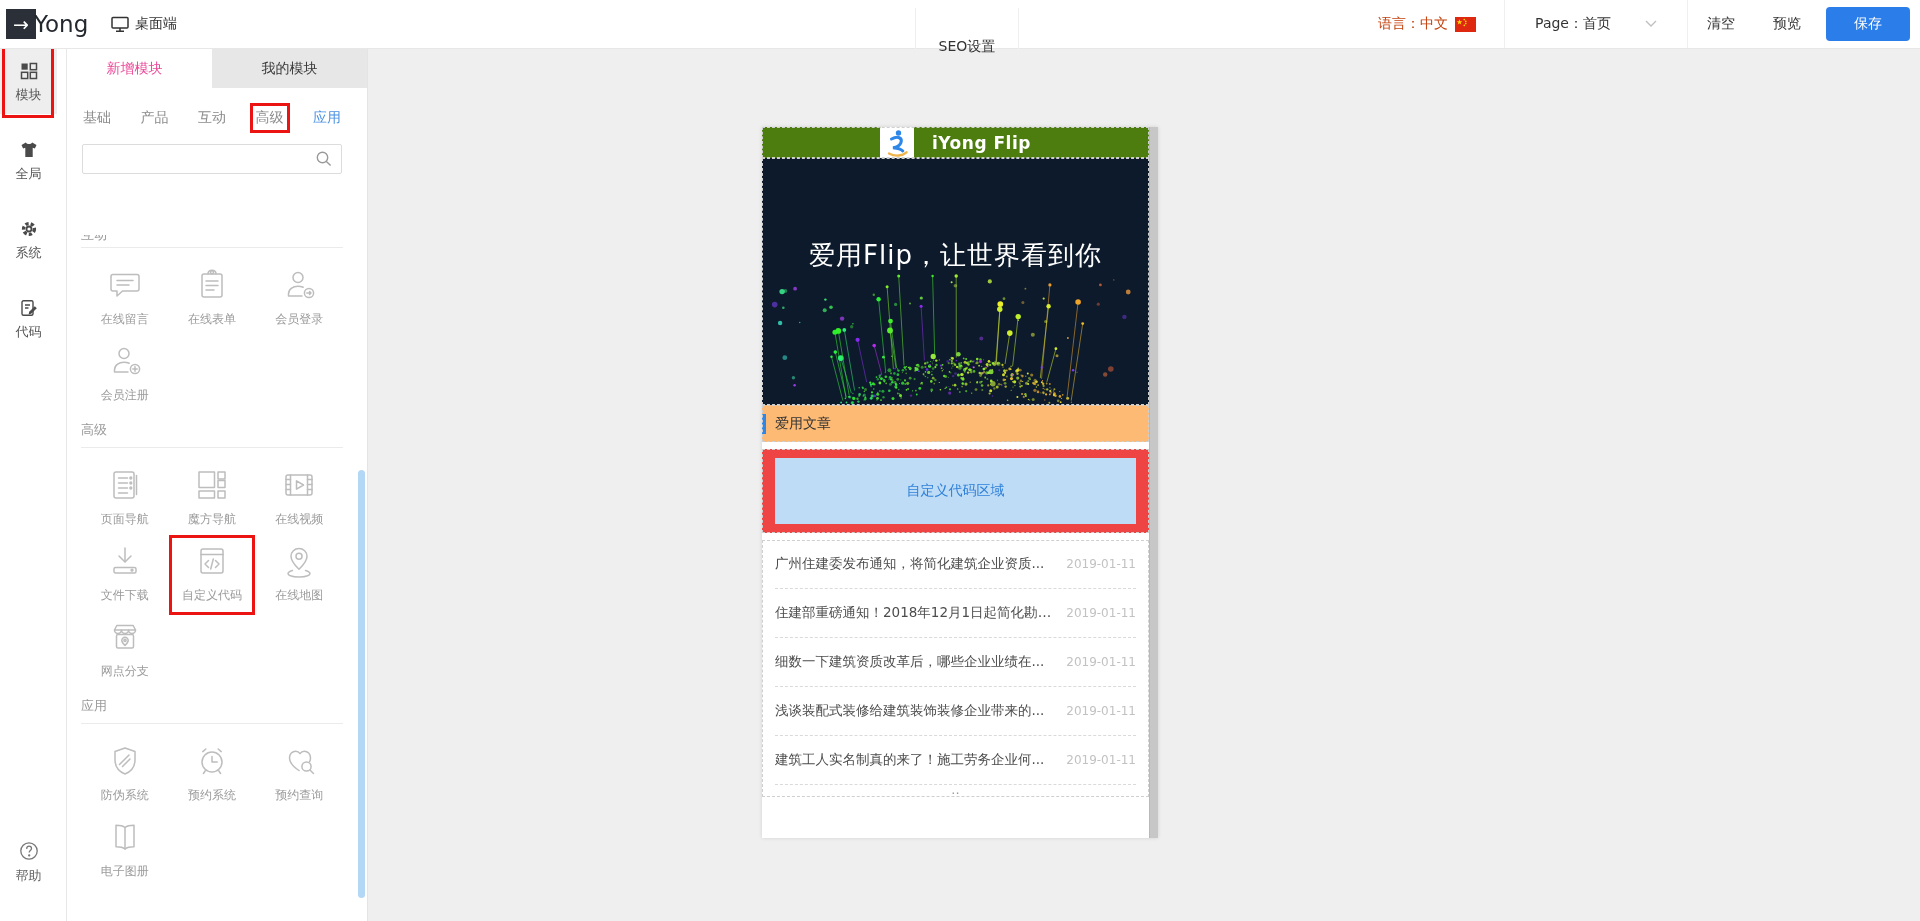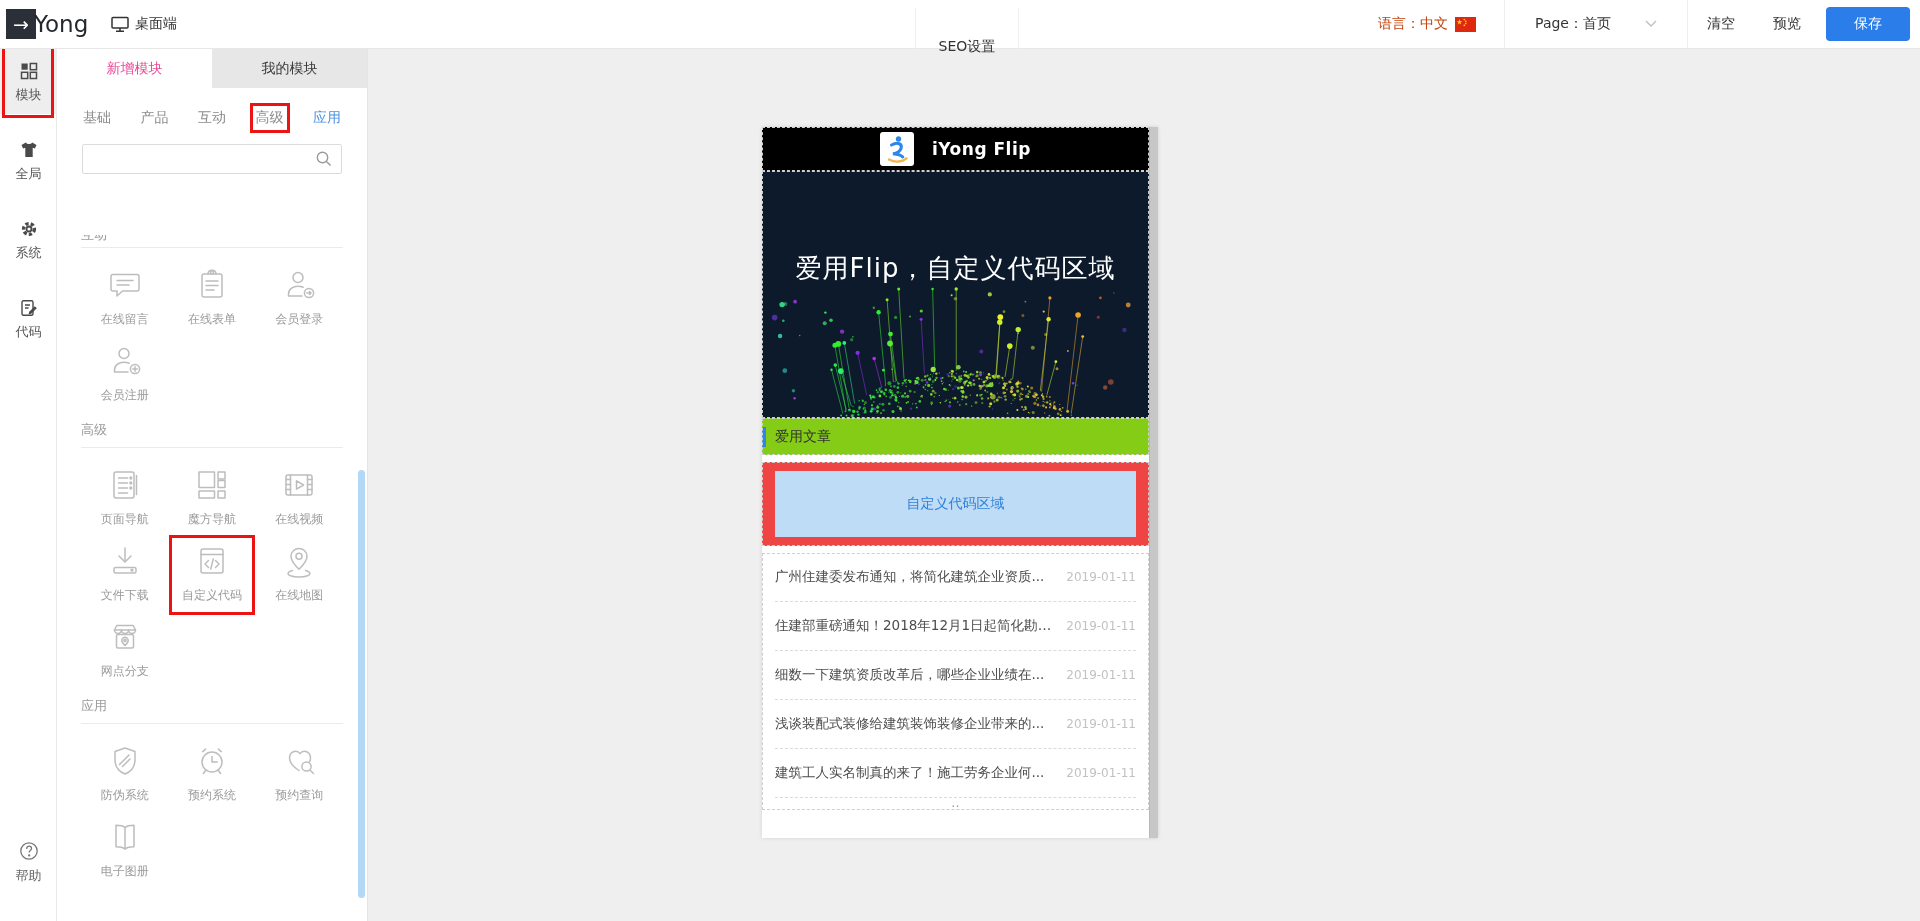--- a/index.html
+++ b/index.html
@@ -20,21 +20,21 @@
     border-left:1px solid #efefef; border-right:1px solid #efefef; cursor:pointer; }
   .topbar-right { position:absolute; right:0; top:0; height:48px; display:flex; align-items:center; }
   .lang { display:flex; align-items:center; gap:7px; font-size:14px; color:#c2410c; padding:0 28px; cursor:pointer; }
   .vdiv { width:1px; height:48px; background:#efefef; }
   .page-select { display:flex; align-items:center; gap:34px; font-size:14px; color:#333; padding:0 30px; cursor:pointer; }
   .txt-btn { font-size:14px; color:#333; padding:0 19px; cursor:pointer; }
   .save-btn { background:#2b7de9; color:#fff; font-size:14px; padding:8px 28px; border-radius:4px;
     margin:0 10px 0 6px; cursor:pointer; }
 
   
-  .sidebar { position:absolute; left:0; top:49px; width:57px; height:872px; background:#fff;
+  .sidebar { position:absolute; left:0; top:49px; width:67px; height:872px; background:#fff;
     border-right:1px solid #e8e8e8; z-index:20; }
   .side-item { width:57px; padding:12px 0 10px; display:flex; flex-direction:column; align-items:center;
     gap:5px; font-size:13px; color:#555; cursor:pointer; margin-bottom:14px; position:relative; }
   .side-item.active { background:#eeeeee; }
   .side-item.annotated::after { content:''; position:absolute; left:2px; right:3px; top:-4px; bottom:-4px;
     border:3px solid #ec1313; pointer-events:none; }
   .side-item .icn { width:20px; height:20px; display:block; }
   .side-help { position:absolute; bottom:36px; left:0; width:57px; display:flex; flex-direction:column;
     align-items:center; gap:5px; font-size:13px; color:#666; cursor:pointer; }
   .side-help .icn { width:22px; height:22px; }
@@ -72,28 +72,28 @@
     background:#b3d8f6; border-radius:4px; }
 
   
   .canvas { position:absolute; left:368px; top:49px; right:0; bottom:0; background:#efeff0; }
   .phone { position:absolute; left:394px; top:78px; width:396px; height:711px; background:#fff;
     box-shadow:0 0 4px rgba(0,0,0,.12); overflow:hidden; }
   .phone-inner { position:absolute; left:0; top:0; width:387px; height:711px; overflow:hidden; background:#fff; }
   .phone-scrollbar { position:absolute; right:0; top:0; width:9px; height:711px; background:#c7c7c7;
     border-left:1px solid #b9b9b9; }
   .pmodule { outline:1px dashed #cfcfcf; outline-offset:-1px; cursor:pointer; }
-  .phone-header { height:44px; background:#000000; display:flex; align-items:center; justify-content:center; gap:18px; }
+  .phone-header { height:31px; background:#4d7c0f; display:flex; align-items:center; justify-content:center; gap:18px; }
   .phone-logo { width:34px; height:34px; }
   .phone-title { color:#fff; font-size:17px; font-weight:bold; letter-spacing:.5px; }
   .phone-hero { position:relative; height:247px; background:#0c1a2b; overflow:hidden; }
   .phone-hero svg { position:absolute; inset:0; }
   .hero-title { position:absolute; left:0; right:0; top:80px; text-align:center; color:#fff;
     font-size:26px; letter-spacing:1px; white-space:nowrap; }
-  .article-bar { height:37px; display:flex; align-items:center; background:#84cc16; margin-top:0; }
+  .article-bar { height:37px; display:flex; align-items:center; background:#fdba74; margin-top:0; }
   .article-bar .bluebar { width:4px; height:20px; background:#2e87e8; margin-right:9px; }
   .article-bar .bar-title { font-size:14px; color:#333; }
   .code-module { margin-top:7px; padding:9px 13px; background:#ef4444;text-align:right; }
   .code-box { height:66px; background:#bedcf6; display:flex; align-items:center; justify-content:center; }
   .code-box span { color:#2f80d9; font-size:14px; }
   .articles { margin-top:7px; background:#fff; padding:0 13px; }
   .article-row { height:49px; display:flex; align-items:center; border-bottom:1px dashed #dadada; }
   .article-row .a-title { flex:1; font-size:13.5px; color:#4c4c4c; white-space:nowrap; overflow:hidden;
     text-overflow:ellipsis; }
   .article-row .a-date { font-size:12px; color:#c2c2c2; margin-left:10px; white-space:nowrap; }
@@ -936,21 +936,21 @@
             <circle cx="217.7" cy="215.0" r="1.2" fill="hsl(77,80%,58%)" opacity="0.88"></circle>
             <circle cx="21.3" cy="149.7" r="1.3" fill="hsl(145,80%,58%)" opacity="0.70"></circle>
             <circle cx="193.5" cy="215.6" r="1.4" fill="hsl(262,80%,58%)" opacity="0.42"></circle>
             <circle cx="336.3" cy="146.2" r="1.6" fill="hsl(15,80%,58%)" opacity="0.43"></circle>
             <circle cx="129.8" cy="198.2" r="0.8" fill="hsl(112,80%,58%)" opacity="0.74"></circle>
             <circle cx="362.4" cy="158.9" r="2.2" fill="hsl(262,80%,58%)" opacity="0.46"></circle>
             <circle cx="69.0" cy="149.3" r="1.8" fill="hsl(130,80%,58%)" opacity="0.80"></circle>
             <circle cx="133.6" cy="146.4" r="1.6" fill="hsl(126,80%,58%)" opacity="0.54"></circle>
             <circle cx="189.6" cy="124.3" r="1.0" fill="hsl(78,80%,58%)" opacity="0.97"></circle>
           </svg>
-        <div class="hero-title">爱用Flip，自定义代码区域</div>
+        <div class="hero-title">爱用Flip，让世界看到你</div>
       </div>
 
       <div class="article-bar pmodule">
         <span class="bluebar"></span>
         <span class="bar-title">爱用文章</span>
       </div>
 
       <div class="code-module pmodule">
         <div class="code-box">
           <span>自定义代码区域</span>

